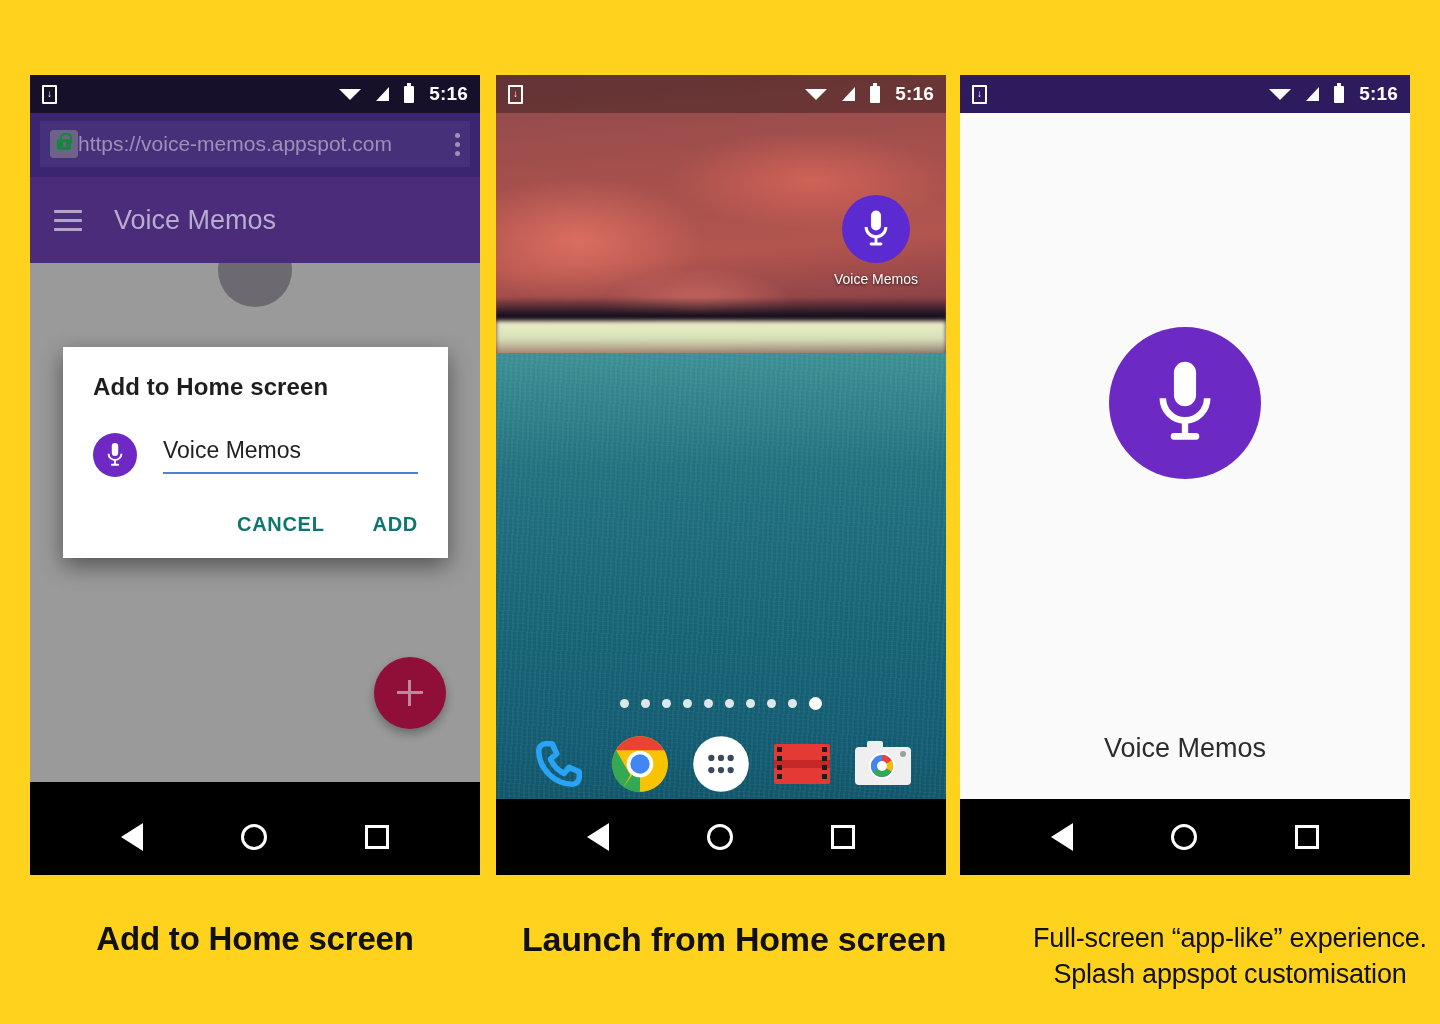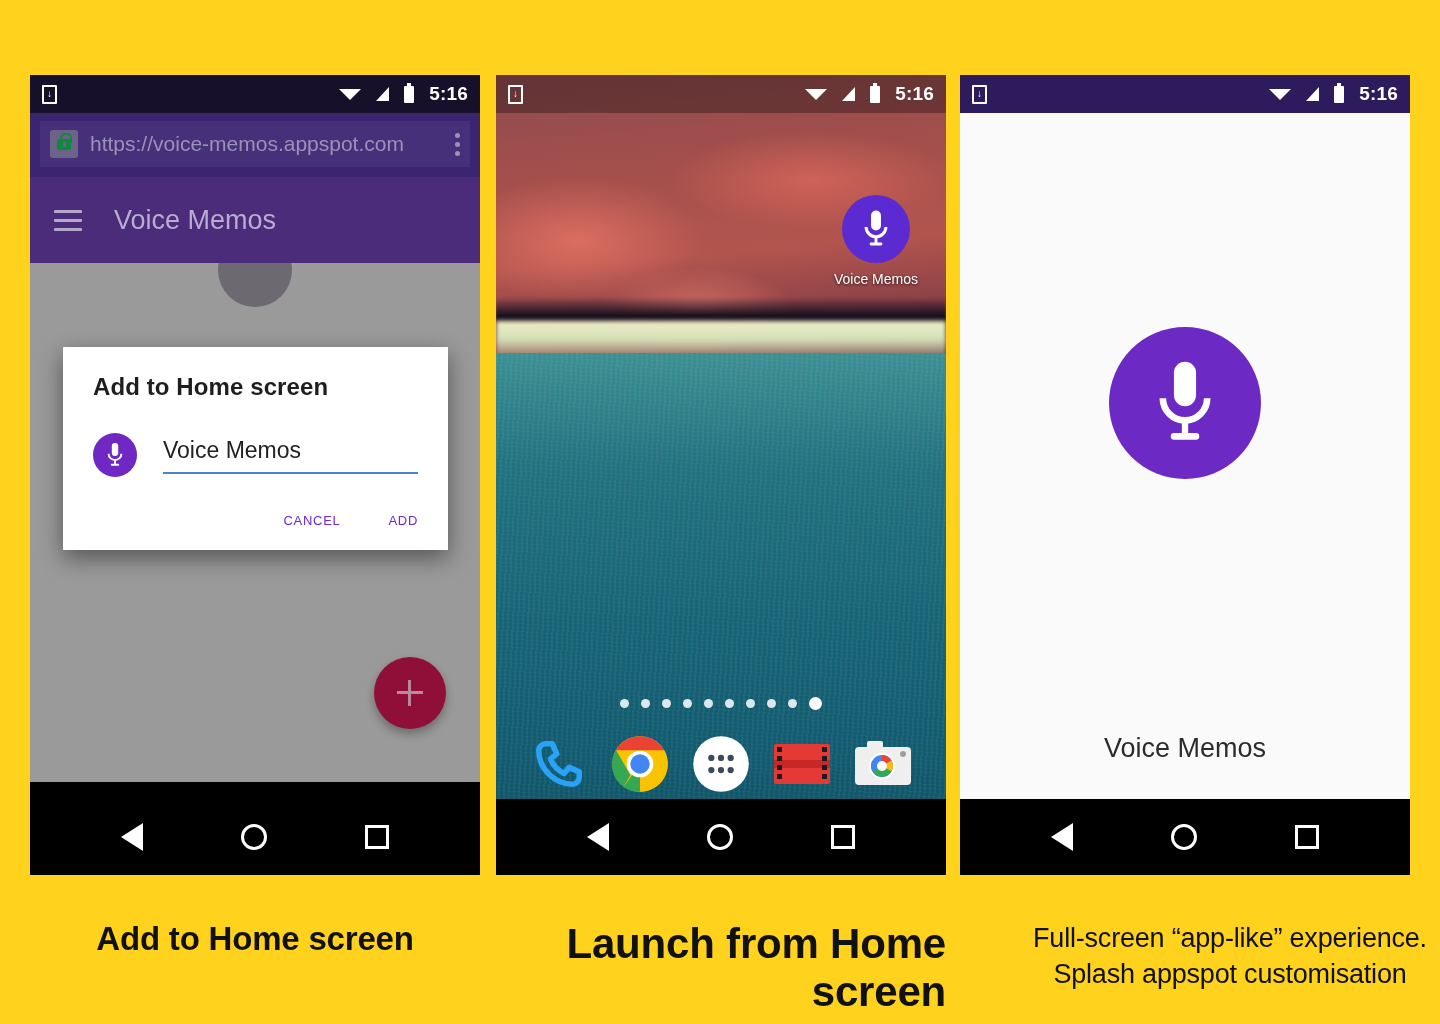--- a/index.html
+++ b/index.html
@@ -49,21 +49,21 @@
     display:flex; align-items:center; padding:0 10px;
   }
   .lock-ico {
     width:28px; height:28px; background:#6f6289; border-radius:3px;
     display:flex; align-items:center; justify-content:center; flex:none;
   }
   .lock-glyph { width:14px; height:11px; background:#0d8a3e; border-radius:2px; position:relative; }
   .lock-glyph:before { content:""; position:absolute; top:-6px; left:3px; width:8px; height:8px;
     border:2px solid #0d8a3e; border-bottom:none; border-radius:5px 5px 0 0; }
   .lock-glyph:after { content:""; position:absolute; top:3px; left:5.5px; width:3px;height:5px; background:#6f6289; }
-  .url-text { margin-left:12px; font-size:21px; color:#9c91b8; white-space:nowrap; overflow:hidden; }
+  .url-text { font-size:21px; color:#9c91b8; white-space:nowrap; overflow:hidden; }
   .kebab { margin-left:auto; display:flex; flex-direction:column; gap:4px; padding-left:10px; }
   .kebab i { display:block; width:5px;height:5px;border-radius:50%;background:#9c91b8; }
 
   .app-bar { background:#4a2c7a; height:86px; display:flex; align-items:center; padding:0 24px; }
   .hamburger { width:28px; display:flex; flex-direction:column; gap:6px; flex:none; }
   .hamburger span { display:block; height:3px; background:#b2a6c9; border-radius:1px; }
   .app-title { margin-left:32px; font-size:27px; color:#b8acd0; }
 
   .p1-body { position:relative; height:519px; background:#9a9a9a; overflow:hidden; }
   .ghost-mic {
@@ -92,21 +92,21 @@
     padding:26px 30px 14px 30px;
   }
   .dlg-title { font-size:24px; font-weight:bold; color:#1e1e1e; letter-spacing:.1px; }
   .dlg-row { display:flex; align-items:center; margin-top:32px; }
   .dlg-mic { width:44px; height:44px; border-radius:50%; background:#7028c4; flex:none;
     display:flex; align-items:center; justify-content:center; }
   .dlg-field { flex:1; margin-left:26px; }
   .dlg-input { font-size:23px; color:#212121; padding-bottom:8px; }
   .dlg-underline { height:2px; background:#4a82d8; }
   .dlg-actions { display:flex; justify-content:flex-end; gap:48px; margin-top:36px; padding-bottom:8px; }
-  .dlg-btn { font-size:13px; font-weight:normal; color:#6d28d9; letter-spacing:.7px; }
+  .dlg-btn { font-size:20px; font-weight:bold; color:#0f766e; letter-spacing:.7px; }
 
   
   svg.mic { display:block; }
 
   
   .p2-wall { position:absolute; inset:0; }
   .wall-land {
     position:absolute; left:0; right:0; top:0; height:300px;
     background:
       radial-gradient(ellipse 180px 90px at 18% 55%, rgba(255,130,110,.55), transparent 70%),
@@ -179,21 +179,21 @@
   .nav-home { width:26px;height:26px;border:3px solid #fff;border-radius:50%; }
   .nav-rec { width:24px;height:24px;border:3px solid #fff; }
 
   
   .caption {
     position:absolute; color:#111; font-weight:bold;
     font-family:"Liberation Sans Narrow","Liberation Sans", sans-serif;
     font-stretch:condensed; letter-spacing:-.2px;
   }
   #cap1 { left:30px; top:920px; width:450px; text-align:center; font-size:33px; }
-  #cap2 { left:496px; top:920px; width:450px; text-align:right; font-size:42px; }
+  #cap2 { left:522px; top:920px; width:450px; text-align:left; font-size:34px; }
   #cap3 { left:992px; top:920px; width:460px; text-align:center; font-size:27px; line-height:1.35;
           font-family:"Liberation Sans", sans-serif; font-weight:normal;margin-left:8px; }
   #cap3 span { display:block; }
 </style>
 </head>
 <body>
 
 <div class="stage">
 
   <div class="phone" id="phone1">

